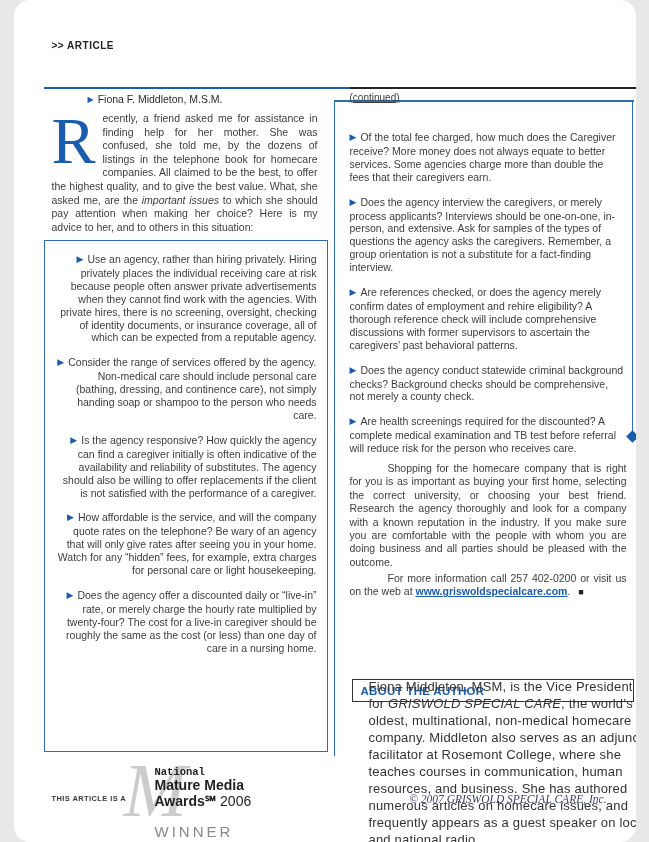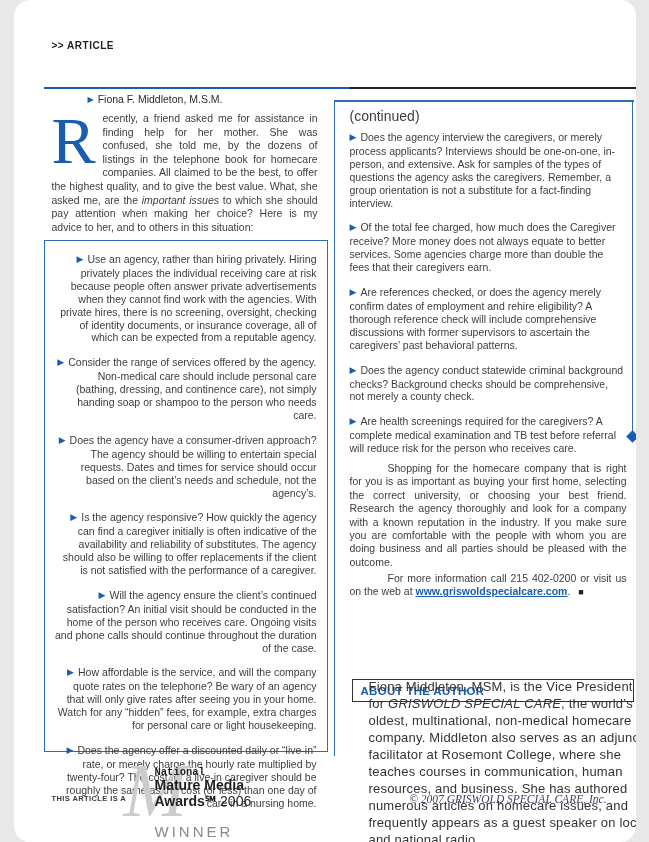--- a/index.html
+++ b/index.html
@@ -37,21 +37,21 @@
   }
   .col-divider { left:320px; top:100px; width:1.5px; height:656px; background:#2e6db4; }
   .rbox-top { left:320px; top:100px; width:300px; height:1.5px; background:#2e6db4; }
   .rbox-right { left:618px; top:100px; width:1.5px; height:332px; background:#2e6db4; }
   .diamond { left:614px; top:432px; width:9px; height:9px; background:#1a5cad; transform:rotate(45deg); }
 
   .bullet { margin-bottom:12px; font-size:10.5px; line-height:12.9px; }
   .bullet .tri { color:#1a5cad; font-size:9px; margin-right:4px; position:relative; top:-1px; }
 
   
-  .continued { left:336px; top:108px; font-size:14px; }
+  .continued { left:336px; top:92px; font-size:10px;text-decoration:underline; }
   .right-bullets { left:336px; top:131px; width:274px; }
   .closing-1 { left:336px; top:462px; width:277px; text-align:justify; text-indent:38px; font-size:10.5px; line-height:13.4px; }
   .closing-2 { left:336px; top:572px; width:277px; text-align:justify; text-indent:38px; font-size:10.5px; line-height:13.4px; }
   .weblink { color:#1a5cad; font-weight:bold; text-decoration:underline; }
   .endsq { color:#1f1f1f; font-size:9px; margin-left:8px; }
 
   
   .about-head {
     left:338px; top:679px; width:282px; box-sizing:border-box;
     border:1.8px solid #333; padding:5px 8px 4px 8px;
@@ -90,45 +90,43 @@
     <span class="tri">▶</span><span>Fiona F. Middleton, M.S.M.</span>
   </div>
 
   <div class="abs intro">
     <span class="dropcap">R</span><span>ecently, a friend asked me for assistance in finding help for her mother.  She was confused, she told me, by the dozens of listings in the telephone book for homecare companies.  All claimed to be the best, to offer the highest quality, and to give the best value.  What, she asked me, are the </span><span class="ital">important issues</span><span> to which she should pay attention when making her choice?  Here is my advice to her, and to others in this situation:</span>
   </div>
 
   <div class="abs left-box">
     <p class="bullet"><span class="tri">▶</span><span>Use an agency, rather than hiring privately.  Hiring privately places the individual receiving care at risk because people often answer private advertisements when they cannot find work with the agencies.  With private hires, there is no screening, oversight, checking of identity documents, or insurance coverage, all of which can be expected from a reputable agency.</span></p>
     <p class="bullet"><span class="tri">▶</span><span>Consider the range of services offered by the agency.  Non-medical care should include personal care (bathing, dressing, and continence care), not simply handing soap or shampoo to the person who needs care.</span></p>
-    <p class="bullet"><span class="tri">▶</span><span>Does the agency have a consumer-driven approach?  The agency should be willing to entertain special requests.  Dates and times for service should occur based on the client’s needs and schedule, not the agency’s.</span></p>
     <p class="bullet"><span class="tri">▶</span><span>Is the agency responsive?  How quickly the agency can find a caregiver initially is often indicative of the availability and reliability of substitutes.  The agency should also be willing to offer replacements if the client is not satisfied with the performance of a caregiver.</span></p>
-    <p class="bullet"><span class="tri">▶</span><span>Will the agency ensure the client’s continued satisfaction?  An initial visit should be conducted in the home of the person who receives care.  Ongoing visits and phone calls should continue throughout the duration of the case.</span></p>
     <p class="bullet"><span class="tri">▶</span><span>How affordable is the service, and will the company quote rates on the telephone?  Be wary of an agency that will only give rates after seeing you in your home.  Watch for any “hidden” fees, for example, extra charges for personal care or light housekeeping.</span></p>
     <p class="bullet"><span class="tri">▶</span><span>Does the agency offer a discounted daily or “live-in” rate, or merely charge the hourly rate multiplied by twenty-four?  The cost for a live-in caregiver should be roughly the same as the cost (or less) than one day of care in a nursing home.</span></p>
   </div>
 
   <div class="abs col-divider"></div>
   <div class="abs rbox-top"></div>
   <div class="abs rbox-right"></div>
   <div class="abs diamond"></div>
 
   <div class="abs continued">(continued)</div>
   <div class="abs right-bullets">
+    <p class="bullet"><span class="tri">▶</span><span>Of the total fee charged, how much does the Caregiver receive?  More money does not always equate to better services.  Some agencies charge more than double the fees that their caregivers earn.</span></p>
     <p class="bullet"><span class="tri">▶</span><span>Does the agency interview the caregivers, or merely process applicants?  Interviews should be one-on-one, in-person, and extensive.  Ask for samples of the types of questions the agency asks the caregivers.  Remember, a group orientation is not a substitute for a fact-finding interview.</span></p>
-    <p class="bullet"><span class="tri">▶</span><span>Of the total fee charged, how much does the Caregiver receive?  More money does not always equate to better services.  Some agencies charge more than double the fees that their caregivers earn.</span></p>
     <p class="bullet"><span class="tri">▶</span><span>Are references checked, or does the agency merely confirm dates of employment and rehire eligibility?  A thorough reference check will include comprehensive discussions with former supervisors to ascertain the caregivers’ past behavioral patterns.</span></p>
     <p class="bullet"><span class="tri">▶</span><span>Does the agency conduct statewide criminal background checks?  Background checks should be comprehensive, not merely a county check.</span></p>
-    <p class="bullet"><span class="tri">▶</span><span>Are health screenings required for the caregivers?  A complete medical examination and TB test before referral will reduce risk for the person who receives care.</span></p>
+    <p class="bullet"><span class="tri">▶</span><span>Are health screenings required for the discounted?  A complete medical examination and TB test before referral will reduce risk for the person who receives care.</span></p>
   </div>
 
   <p class="abs closing-1">Shopping for the homecare company that is right for you is as important as buying your first home, selecting the correct university, or choosing your best friend.  Research the agency thoroughly and look for a company with a known reputation in the industry.  If you make sure you are comfortable with the people with whom you are doing business and all parties should be pleased with the outcome.</p>
 
   <p class="abs closing-2">
-    <span>For more information call 215 402-0200 or visit us on the web at </span><a href="#" class="weblink">www.griswoldspecialcare.com</a><span>.</span><span class="endsq">■</span>
+    <span>For more information call 257 402-0200 or visit us on the web at </span><a href="#" class="weblink">www.griswoldspecialcare.com</a><span>.</span><span class="endsq">■</span>
   </p>
 
   <div class="abs about-head">ABOUT THE AUTHOR</div>
   <p class="abs about-body">
     <span>Fiona Middleton, MSM, is the Vice President for </span><span class="ital">GRISWOLD SPECIAL CARE</span><span>, the world’s oldest, multinational, non-medical homecare company.  Middleton also serves as an adjunct facilitator at Rosemont College, where she teaches courses in communication, human resources, and business.  She has authored numerous articles on homecare issues, and frequently appears as a guest speaker on local and national radio.</span>
   </p>
 
   <div class="abs award-prefix">THIS ARTICLE IS A</div>
   <div class="abs award-monogram">M</div>
   <div class="abs award-text">

